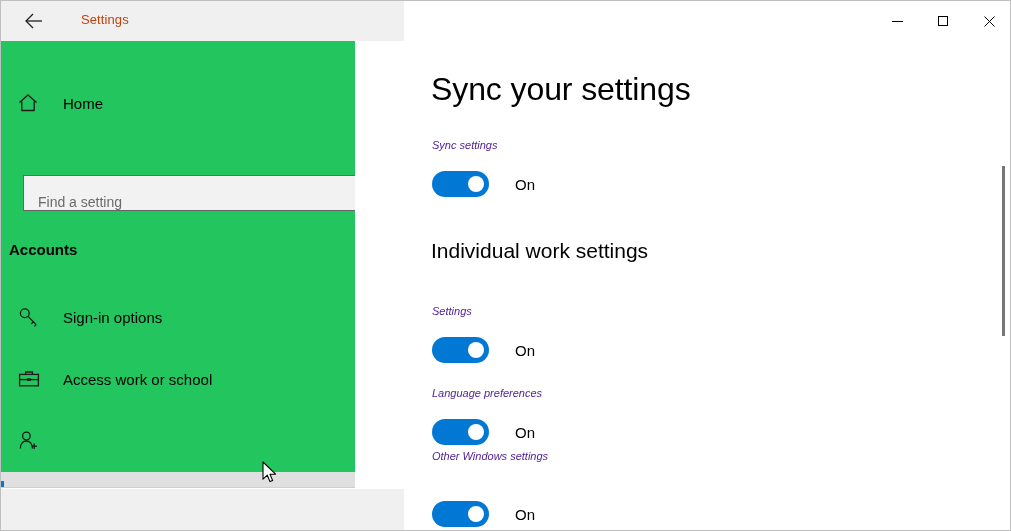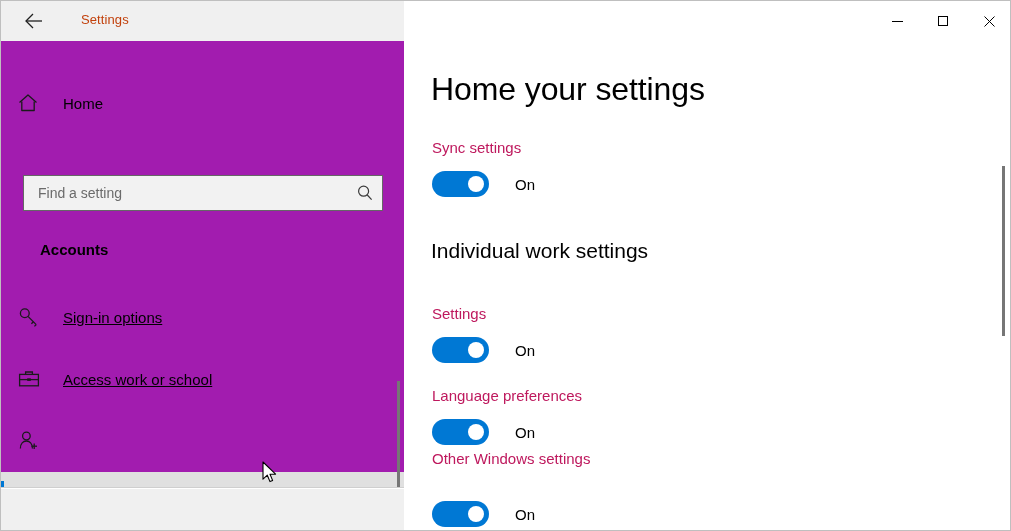--- a/index.html
+++ b/index.html
@@ -71,23 +71,23 @@
   .wc-max {
     width: 10px; height: 10px;
     border: 1px solid #000;
     box-sizing: border-box;
   }
 
   
   #sidebar {
     position: absolute;
     left: 0; top: 40px;
-    width: 403px;
+    width: 354px;
     height: 447px;
-    background: #a21caf;
+    background: #22c55e;
     border-bottom: 1px solid #cfcfcf;
     box-sizing: border-box;
     overflow: hidden;
   }
   #sidebar-bottom {
     position: absolute;
     left: 0; top: 488px;
     width: 403px;
     height: 42px;
     background: #f0f0f0;
@@ -114,21 +114,21 @@
   }
 
   .searchbox {
     position: absolute;
     left: 22px; top: 134px;
     width: 360px; height: 36px;
     box-sizing: border-box;
     border: 1px solid #666666;
     background: #f2f2f2;
     display: flex;
-    align-items: center;
+    align-items: flex-end;
   }
   .searchbox input {
     flex: 1;
     border: none;
     outline: none;
     background: transparent;
     font-family: "Liberation Sans", "DejaVu Sans", sans-serif;
     font-size: 14px;
     color: #2b2b2b;
     padding: 0 6px 0 14px;
@@ -136,39 +136,38 @@
   .searchbox input::placeholder { color: #6b6b6b; opacity: 1; }
   .search-ico {
     width: 34px;
     display: flex;
     align-items: center;
     justify-content: center;
   }
 
   .section-head {
     position: absolute;
-    left: 39px; top: 200px;
+    left: 8px; top: 200px;
     font-size: 15px;
     font-weight: bold;
     color: #000;
   }
 
   .navlist {
     position: absolute;
     left: 0; top: 245px;
     width: 403px;
   }
   .navitem {
     position: relative;
     width: 403px;
     height: 62px;
     display: flex;
     align-items: center;
     box-sizing: border-box;
-    text-decoration: underline;
   }
   .navitem.selected { background: #e0e0e0; }
   .navitem .accent {
     position: absolute;
     left: 0; top: 9px;
     width: 3px; height: 44px;
     background: #0078d4;
     display: none;
   }
   .navitem.selected .accent { display: block; }
@@ -215,22 +214,23 @@
     position: absolute;
     left: 27px; top: 198px;
     font-size: 21px;
     font-weight: 300;
     color: #000;
   }
 
   .setting-label {
     position: absolute;
     left: 28px;
-    font-size: 15px;
-    color: #be185d;
+    font-size: 11px;
+    color: #4c1d95;
+    font-style: italic;
   }
   .toggle-row {
     position: absolute;
     left: 28px;
     display: flex;
     align-items: center;
   }
   .switch {
     width: 57px; height: 26px;
     border-radius: 13px;
@@ -372,21 +372,21 @@
 
     </div>
 
     <div id="sidebar-scroll"></div>
   </div>
 
   <div id="sidebar-bottom"></div>
 
   <div id="main">
 
-    <div class="page-title">Home your settings</div>
+    <div class="page-title">Sync your settings</div>
 
     <div class="setting-label" style="top:98px">Sync settings</div>
     <div class="toggle-row" style="top:130px">
       <span class="switch">
         <span class="knob"></span>
       </span>
       <span class="toggle-state">On</span>
     </div>
 
     <div class="sub-head">Individual work settings</div>

